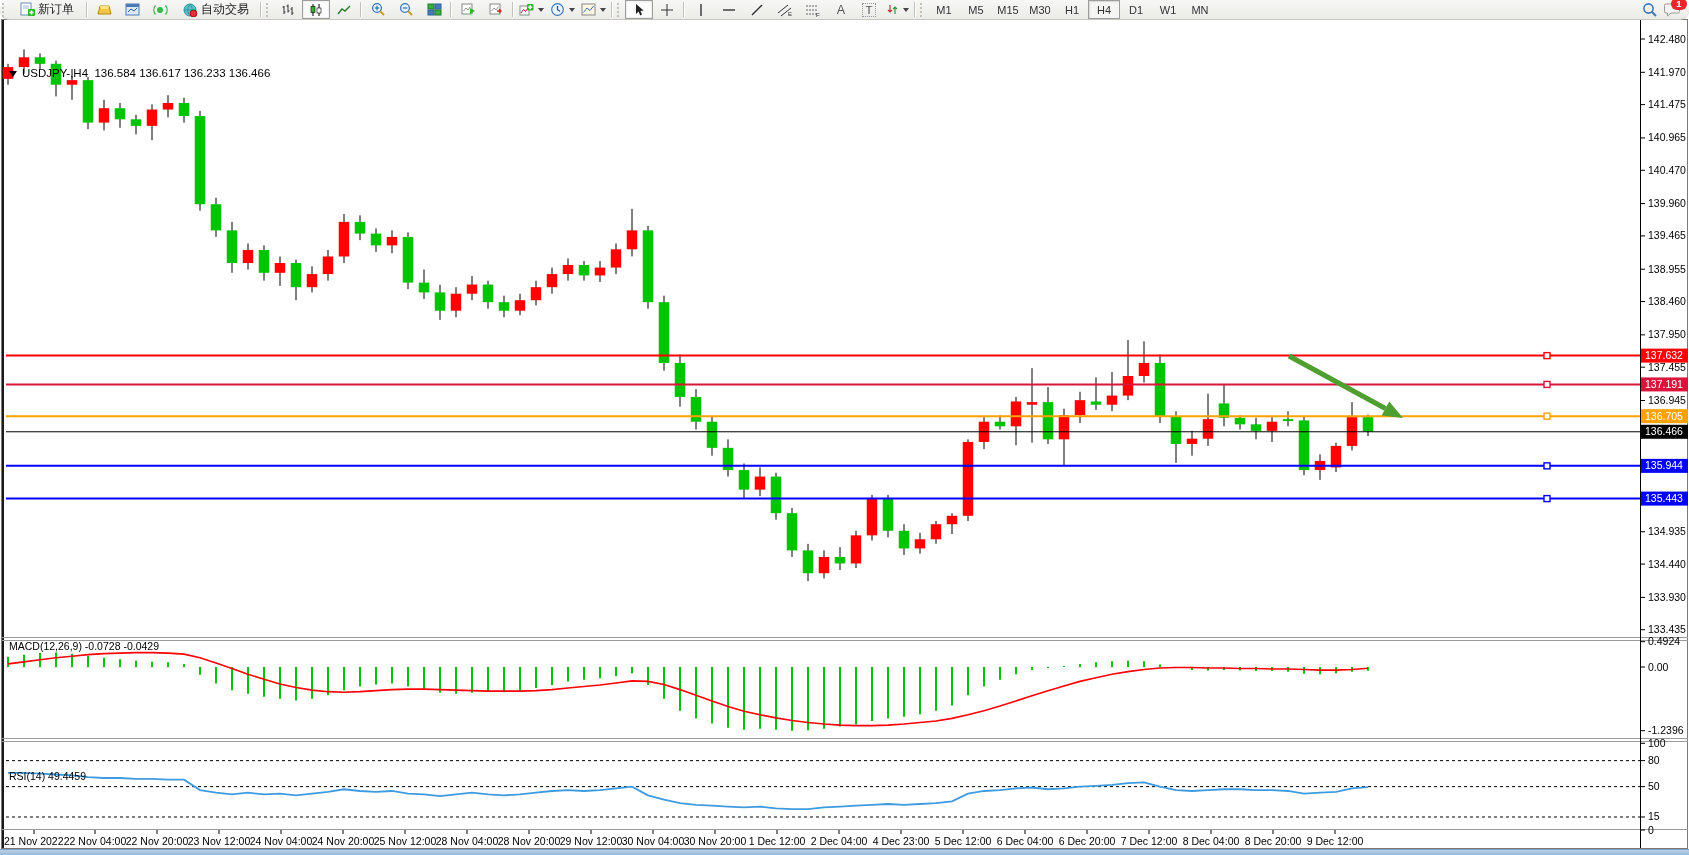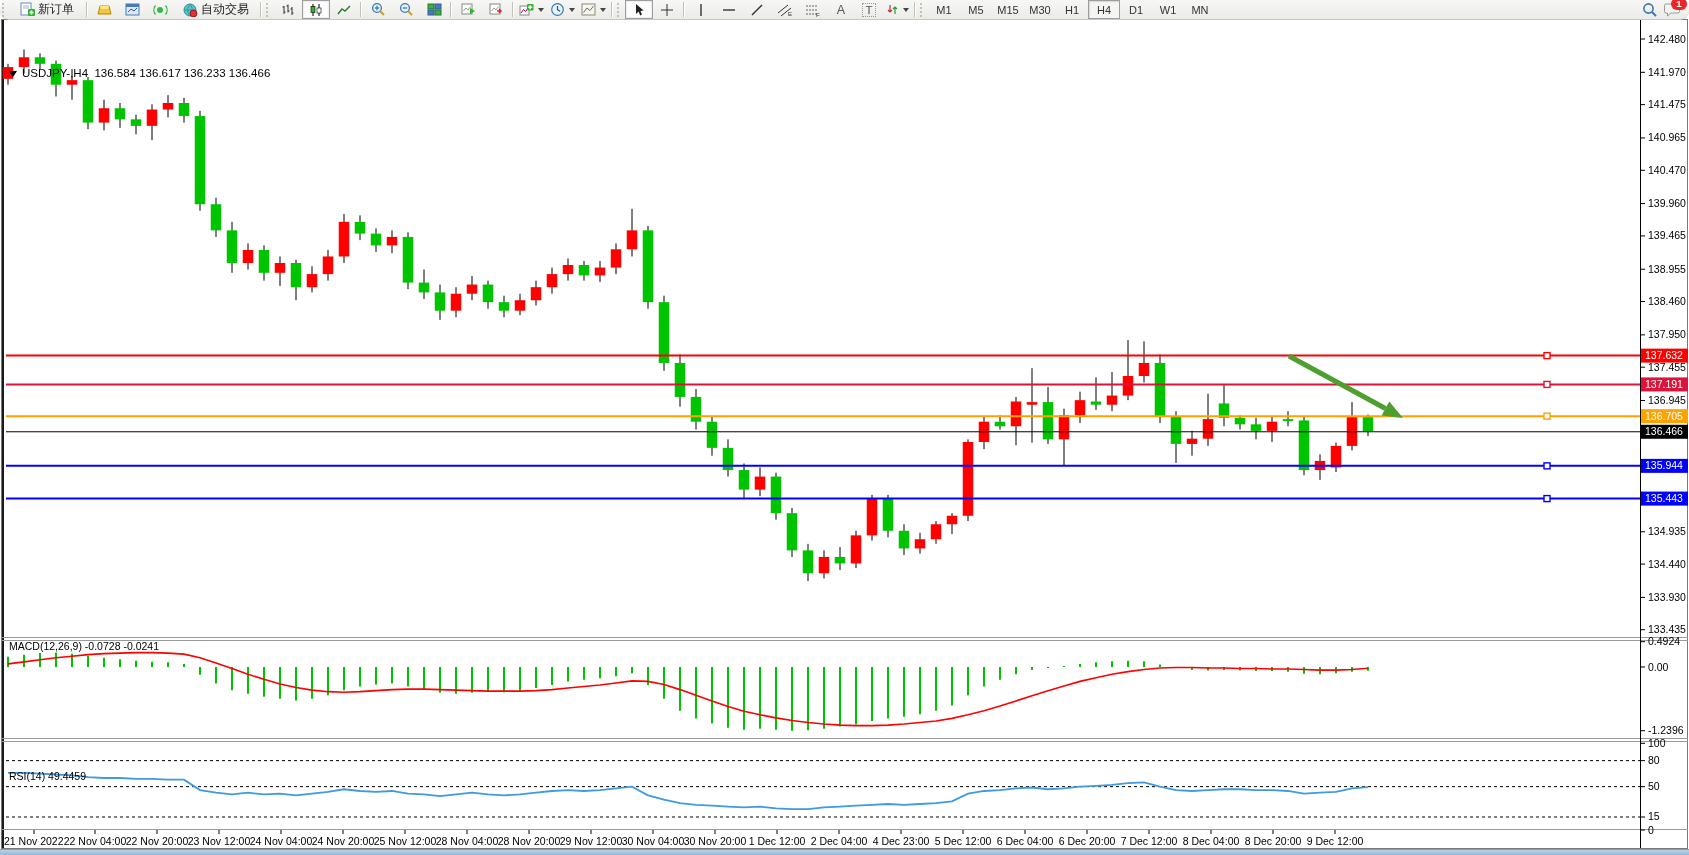--- a/index.html
+++ b/index.html
@@ -651,16 +651,16 @@
     <line x1="1211" y1="830" x2="1211" y2="834" stroke="#000" stroke-width="1"></line>
     <text x="1211" y="845" font-size="10.5" fill="#000" text-anchor="middle">8 Dec 04:00</text>
     <line x1="1273" y1="830" x2="1273" y2="834" stroke="#000" stroke-width="1"></line>
     <text x="1273" y="845" font-size="10.5" fill="#000" text-anchor="middle">8 Dec 20:00</text>
     <line x1="1335" y1="830" x2="1335" y2="834" stroke="#000" stroke-width="1"></line>
     <text x="1335" y="845" font-size="10.5" fill="#000" text-anchor="middle">9 Dec 12:00</text>
   </svg>
 
 <div class="overlay" id="chart-title"><span class="tri-down"></span><span>USDJPY-,H4</span><span>  </span><span>136.584 136.617 136.233 136.466</span></div>
 
-<div class="overlay" id="macd-label">MACD(12,26,9) -0.0728 -0.0241</div>
+<div class="overlay" id="macd-label">MACD(12,26,9) -0.0728 -0.0429</div>
 <div class="overlay" id="rsi-label">RSI(14) 49.4459</div>
 
 <div id="bottom-strip"></div>
 
 </body></html>

